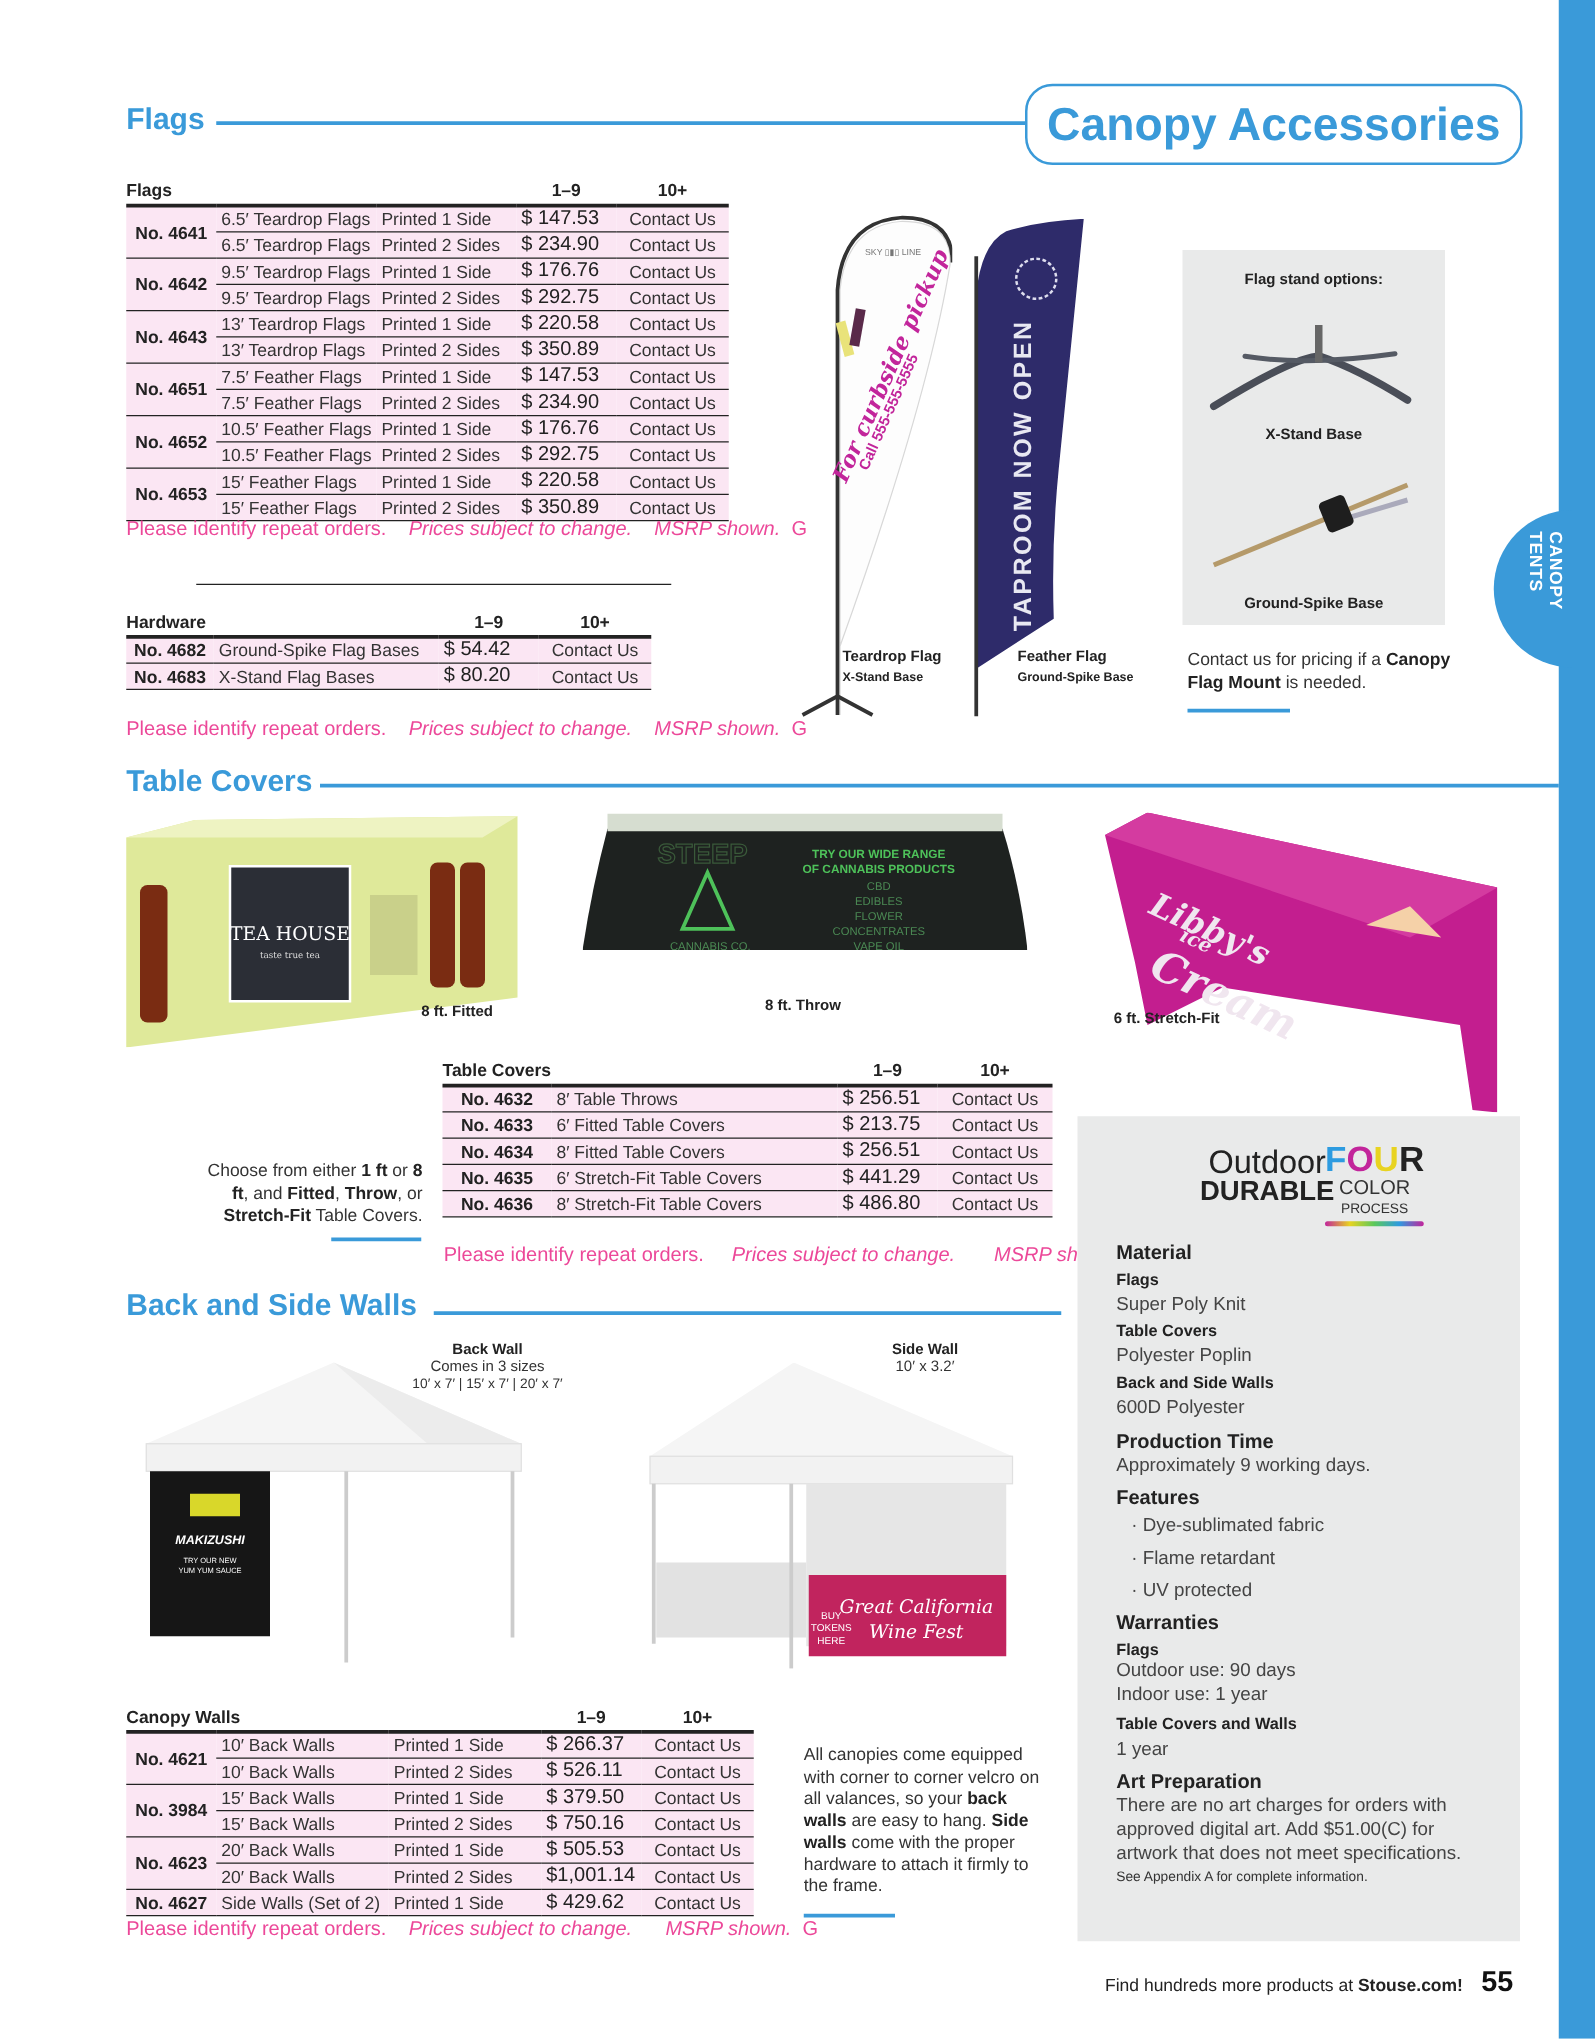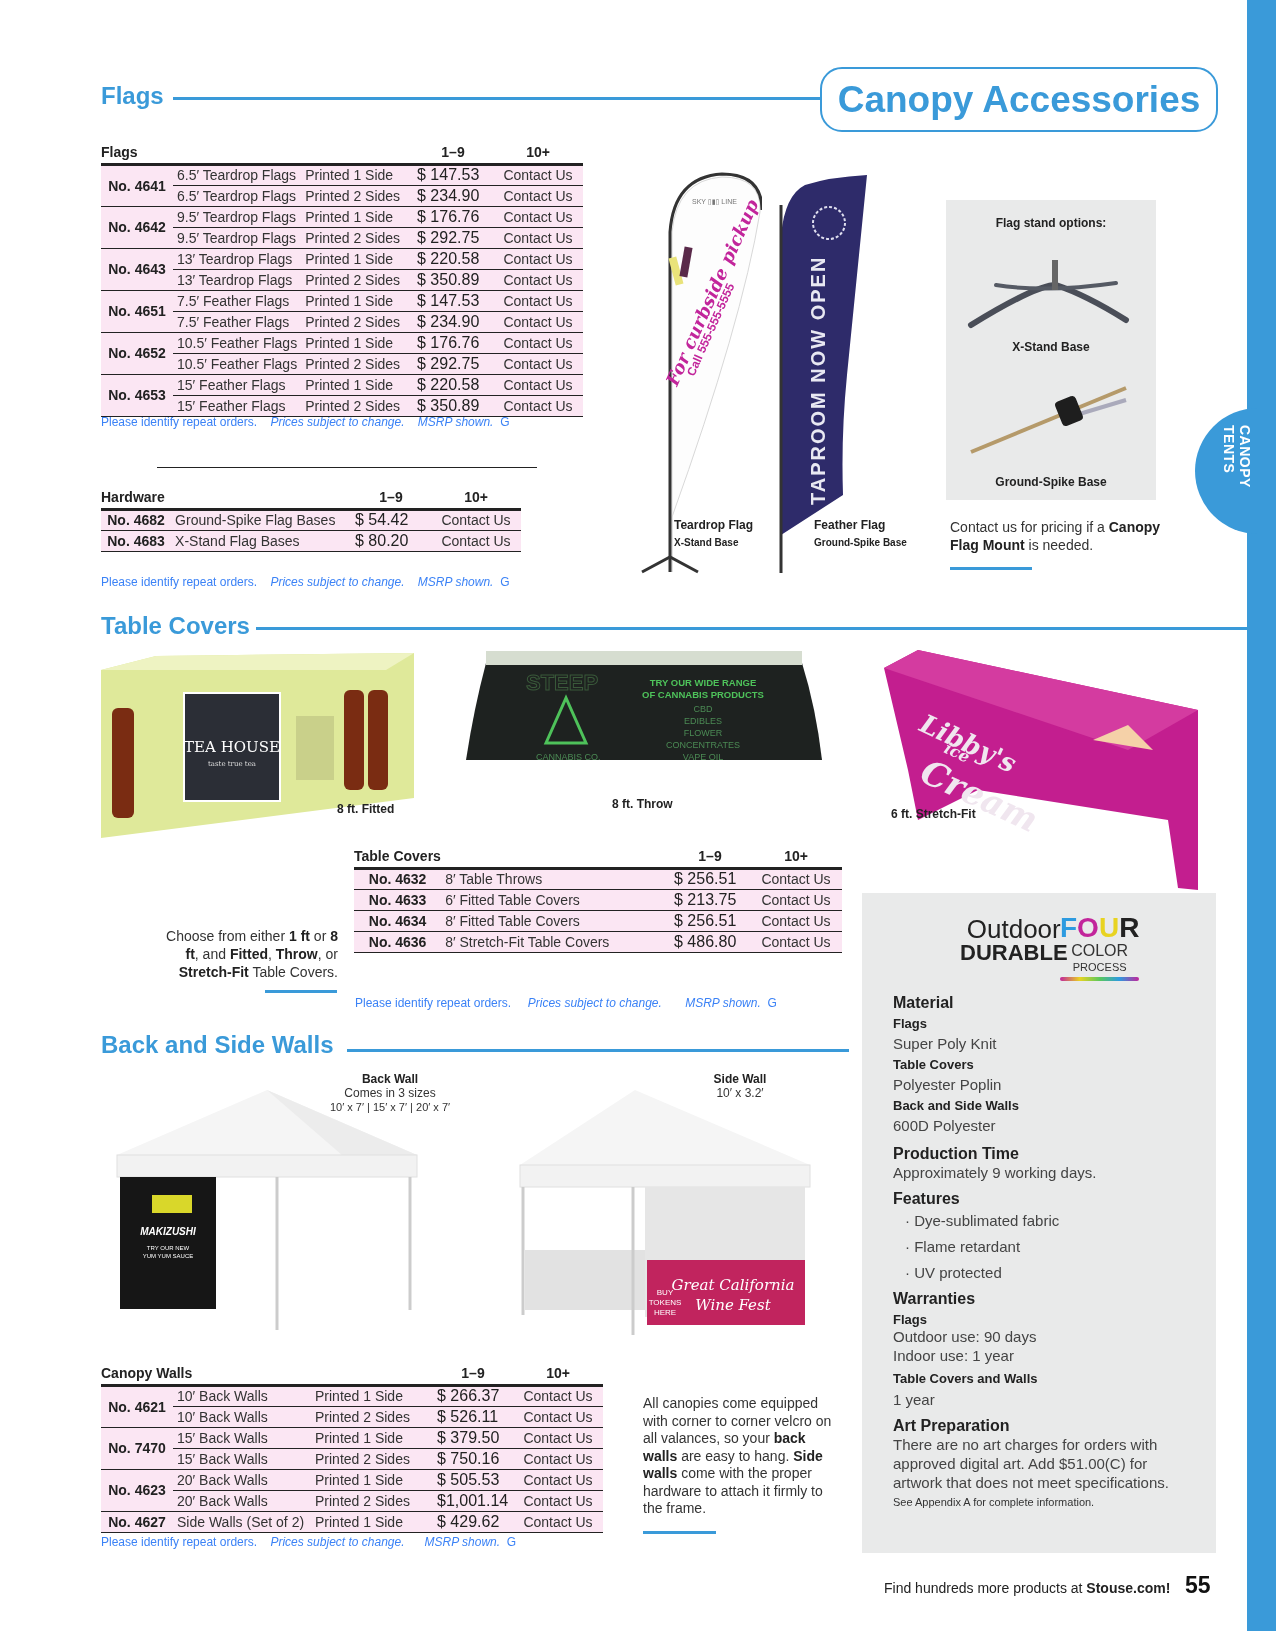--- a/index.html
+++ b/index.html
@@ -19,21 +19,21 @@
   .pill span { color: #3a9ad9; font-weight: bold; font-size: 37px; }
 
   
   table.pt { position: absolute; border-collapse: collapse; font-size: 14px; }
   table.pt th { font-weight: bold; text-align: left; font-size: 14px; padding: 0 0 2px 0; height: 20px; border-bottom: 3px solid #222; }
   table.pt th.c { text-align: center; }
   table.pt td { height: 21px; padding: 0 4px; background: #fbe6f3; border-bottom: 1px solid #222; white-space: nowrap; color: #333; }
   table.pt td.no { font-weight: bold; color: #222; text-align: center; }
   table.pt td.price { font-size: 16px; color: #222; font-family: "Liberation Sans Narrow", "Liberation Sans", sans-serif; }
   table.pt td.cu { text-align: center; }
-  .note { position: absolute; font-size: 12px; color: #3b82f6; white-space: nowrap; }
+  .note { position: absolute; font-size: 16px; color: #ec4899; white-space: nowrap; }
   .note i { font-style: italic; }
 
   
   .img { position: absolute; overflow: hidden; }
   .cap { position: absolute; font-size: 12px; font-weight: bold; color: #222; white-space: nowrap; }
   .cap-sm { position: absolute; font-size: 10px; font-weight: bold; color: #222; white-space: nowrap; }
 
   .greybox { position: absolute; background: #e9eaea; }
   .specs h3 { font-size: 16px; font-weight: bold; color: #222; margin-top: 6px; }
   .specs h4 { font-size: 13px; font-weight: bold; color: #222; margin-top: 4px; }
@@ -297,20 +297,26 @@
       <tr>
         <td class="no">No. 4633</td>
         <td>6′ Fitted Table Covers</td>
         <td class="price">$ 213.75</td>
         <td class="cu">Contact Us</td>
       </tr>
       <tr>
         <td class="no">No. 4634</td>
         <td>8′ Fitted Table Covers</td>
         <td class="price">$ 256.51</td>
+        <td class="cu">Contact Us</td>
+      </tr>
+      <tr>
+        <td class="no">No. 4635</td>
+        <td>6′ Stretch-Fit Table Covers</td>
+        <td class="price">$ 441.29</td>
         <td class="cu">Contact Us</td>
       </tr>
       <tr>
         <td class="no">No. 4636</td>
         <td>8′ Stretch-Fit Table Covers</td>
         <td class="price">$ 486.80</td>
         <td class="cu">Contact Us</td>
       </tr>
     </tbody>
 </table>
@@ -419,21 +425,21 @@
         <td class="price">$  266.37</td>
         <td class="cu">Contact Us</td>
       </tr>
       <tr>
         <td style="width: 138px;">10′ Back Walls</td>
         <td>Printed 2 Sides</td>
         <td class="price">$  526.11</td>
         <td class="cu">Contact Us</td>
       </tr>
       <tr>
-        <td class="no" rowspan="2" style="width: 72px;">No. 7470</td>
+        <td class="no" rowspan="2" style="width: 72px;">No. 3984</td>
         <td style="width: 138px;">15′ Back Walls</td>
         <td>Printed 1 Side</td>
         <td class="price">$  379.50</td>
         <td class="cu">Contact Us</td>
       </tr>
       <tr>
         <td style="width: 138px;">15′ Back Walls</td>
         <td>Printed 2 Sides</td>
         <td class="price">$  750.16</td>
         <td class="cu">Contact Us</td>

